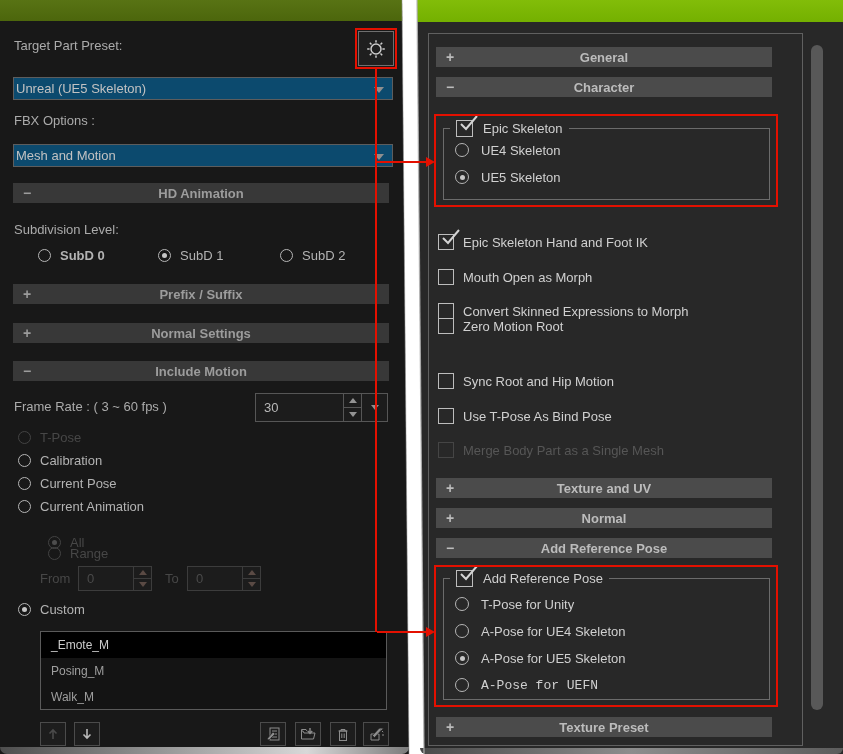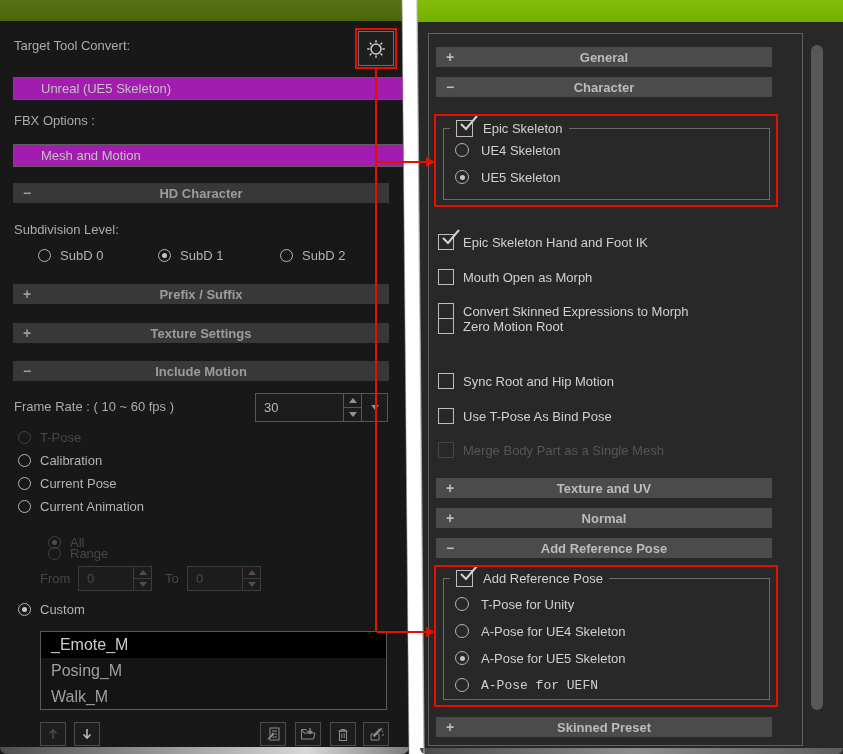--- a/index.html
+++ b/index.html
@@ -29,22 +29,22 @@
 
   
   .shl,.shr{position:absolute;height:20px;display:flex;align-items:center;justify-content:center;
             font-size:13px;font-weight:bold;cursor:default;}
   .shl{left:13px;width:376px;background:#383838;color:#9c9c9c;}
   .shr{left:436px;width:336px;background:#4b4b4b;color:#bcbcbc;}
   .sym{position:absolute;left:10px;top:0;height:20px;display:flex;align-items:center;
        font-weight:bold;font-size:14px;}
 
   
-  .select{position:absolute;left:13px;width:374px;height:21px;background:#a21caf;
-          border:1px solid #5d5d5d;display:flex;align-items:center;padding:0 27px;
+  .select{position:absolute;left:13px;width:374px;height:21px;background:#0c4a6e;
+          border:1px solid #5d5d5d;display:flex;align-items:center;padding:0 2px;
           color:#c2c2c2;font-size:13px;}
   .caret{position:absolute;right:8px;top:50%;margin-top:-2px;width:0;height:0;
          border-left:5px solid transparent;border-right:5px solid transparent;
          border-top:6px solid #8f8f8f;}
 
   
   .radio{width:13px;height:13px;border:1.5px solid #b5b5b5;border-radius:50%;flex:none;
          display:flex;align-items:center;justify-content:center;box-sizing:border-box;}
   .radio .dot{width:5px;height:5px;border-radius:50%;background:#c6c6c6;display:none;}
   .sel .radio .dot{display:block;}
@@ -76,21 +76,21 @@
           border-top:5px solid #939393;}
   .spin.disabled{border-color:#3c3c3c;color:#4a4a4a;}
   .spin.disabled .spcol{border-color:#3c3c3c;}
   .spin.disabled .spbtn.up{border-color:#3c3c3c;}
   .spin.disabled .tri-up{border-bottom-color:#5a4a44;}
   .spin.disabled .tri-dn{border-top-color:#5a4a44;}
 
   
   #motion-list{position:absolute;left:40px;top:631px;width:347px;height:79px;
                border:1px solid #5a5a5a;background:#141414;box-sizing:border-box;}
-  .li{height:26px;display:flex;align-items:center;padding:0 10px;font-size:16px;color:#9f9f9f;}
+  .li{height:26px;display:flex;align-items:center;padding:0 10px;font-size:12px;color:#9f9f9f;}
   .li.sel{background:#000000;color:#cccccc;}
 
   
   .tbtn{position:absolute;width:26px;height:24px;background:#1d1d1d;border:1px solid #4b4b4b;
         box-sizing:border-box;display:flex;align-items:center;justify-content:center;}
 
   
   #rp-box{position:absolute;left:428px;top:33px;width:375px;height:713px;
           border:1px solid #606060;box-sizing:border-box;}
   #rp-scroll-thumb{position:absolute;left:811px;top:45px;width:12px;height:665px;
@@ -116,70 +116,70 @@
   svg{display:block;}
 </style>
 </head>
 <body>
 
 <div id="stage">
 
   <div id="left-panel" class="panel">
     <div id="left-title" class="titlebar"></div>
 
-    <div class="lbl" style="left:14px;top:38px;">Target Tool Convert:</div>
+    <div class="lbl" style="left:14px;top:38px;">Target Part Preset:</div>
 
     <div class="select" style="top:77px;">
       <span>Unreal (UE5 Skeleton)</span>
       <span class="caret"></span>
     </div>
 
     <div class="lbl" style="left:14px;top:113px;">FBX Options :</div>
 
     <div class="select" style="top:144px;">
       <span>Mesh and Motion</span>
       <span class="caret"></span>
     </div>
 
     <div class="shl" style="top:183px;">
       <span class="sym">−</span>
-      <span>HD Character</span>
+      <span>HD Animation</span>
     </div>
 
     <div class="lbl" style="left:14px;top:222px;">Subdivision Level:</div>
 
-    <div class="row" style="left:38px;top:246px;">
+    <div class="row" style="left:38px;top:246px;font-weight:bold;">
       <span class="radio"></span>
       <span class="rlabel">SubD 0</span>
     </div>
     <div class="row sel" style="left:158px;top:246px;">
       <span class="radio">
           <span class="dot"></span>
         </span>
       <span class="rlabel">SubD 1</span>
     </div>
     <div class="row" style="left:280px;top:246px;">
       <span class="radio"></span>
       <span class="rlabel">SubD 2</span>
     </div>
 
     <div class="shl" style="top:284px;">
       <span class="sym">+</span>
       <span>Prefix / Suffix</span>
     </div>
     <div class="shl" style="top:323px;">
       <span class="sym">+</span>
-      <span>Texture Settings</span>
+      <span>Normal Settings</span>
     </div>
     <div class="shl" style="top:361px;">
       <span class="sym">−</span>
       <span>Include Motion</span>
     </div>
 
-    <div class="lbl" style="left:14px;top:399px;">Frame Rate : ( 10 ~ 60 fps )</div>
+    <div class="lbl" style="left:14px;top:399px;">Frame Rate : ( 3 ~ 60 fps )</div>
 
     <div class="spin" style="left:255px;top:393px;width:133px;height:29px;">
       <span class="val">30</span>
       <span class="spcol" style="right:26px;">
         <span class="spbtn up">
             <span class="tri-up"></span>
           </span>
         <span class="spbtn">
             <span class="tri-dn"></span>
           </span>
@@ -424,21 +424,21 @@
       </span>
     <span>A-Pose for UE5 Skeleton</span>
   </div>
   <div class="rrow" style="left:455px;top:676px;font-family:Liberation Mono, monospace;">
     <span class="radio"></span>
     <span>A-Pose for UEFN</span>
   </div>
 
   <div class="shr" style="top:717px;">
     <span class="sym">+</span>
-    <span>Skinned Preset</span>
+    <span>Texture Preset</span>
   </div>
 
   <div class="bevel" style="position:absolute;left:420px;right:0;bottom:0;height:6px;
        background:linear-gradient(90deg,#4a4a4a,#8d8d8d 50%,#5c5c5c);"></div>
 
   <svg class="red" width="843" height="754" style="left:0;top:0;">
     <line x1="402" y1="0" x2="409" y2="754" stroke="#9a9a9a" stroke-width="1" opacity="0.55"></line>
     <line x1="417" y1="0" x2="424" y2="754" stroke="#b5b5b5" stroke-width="1.4" opacity="0.8"></line>
   </svg>
 

